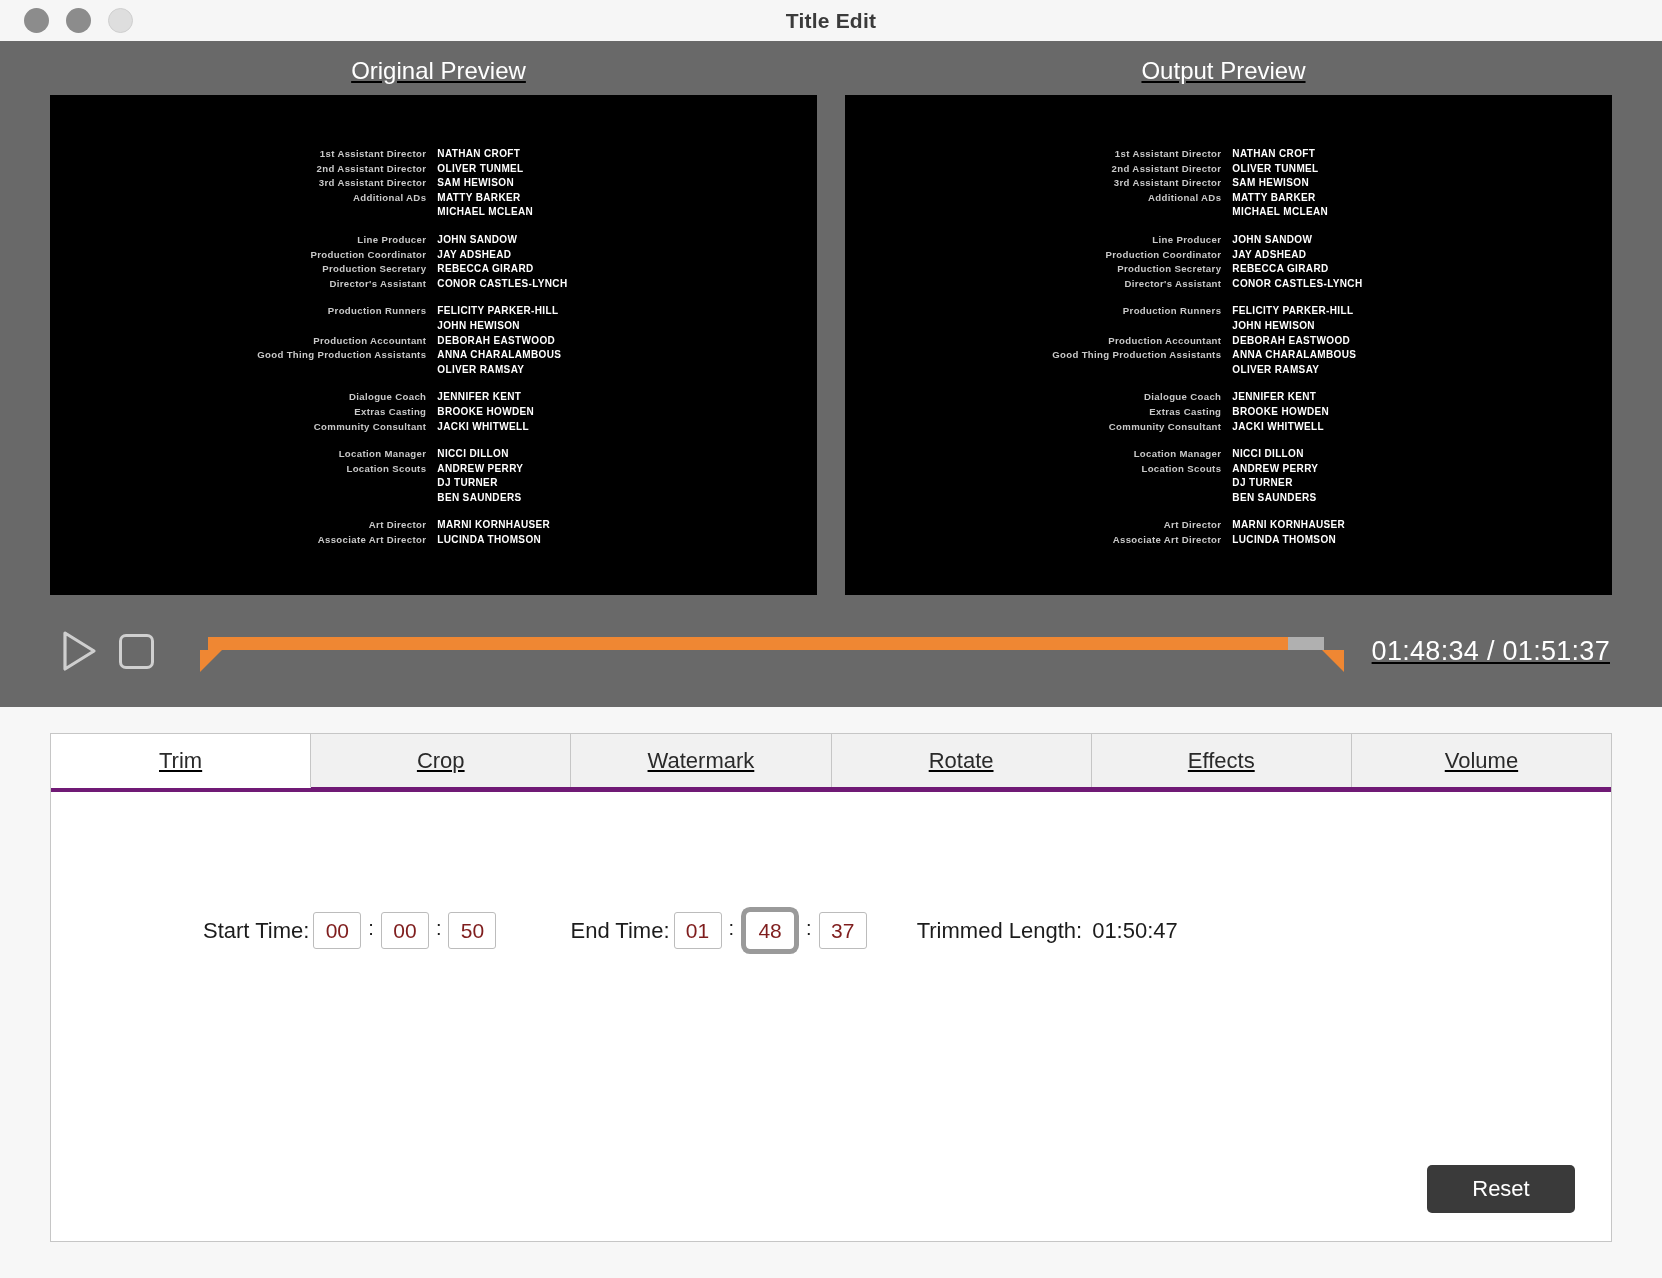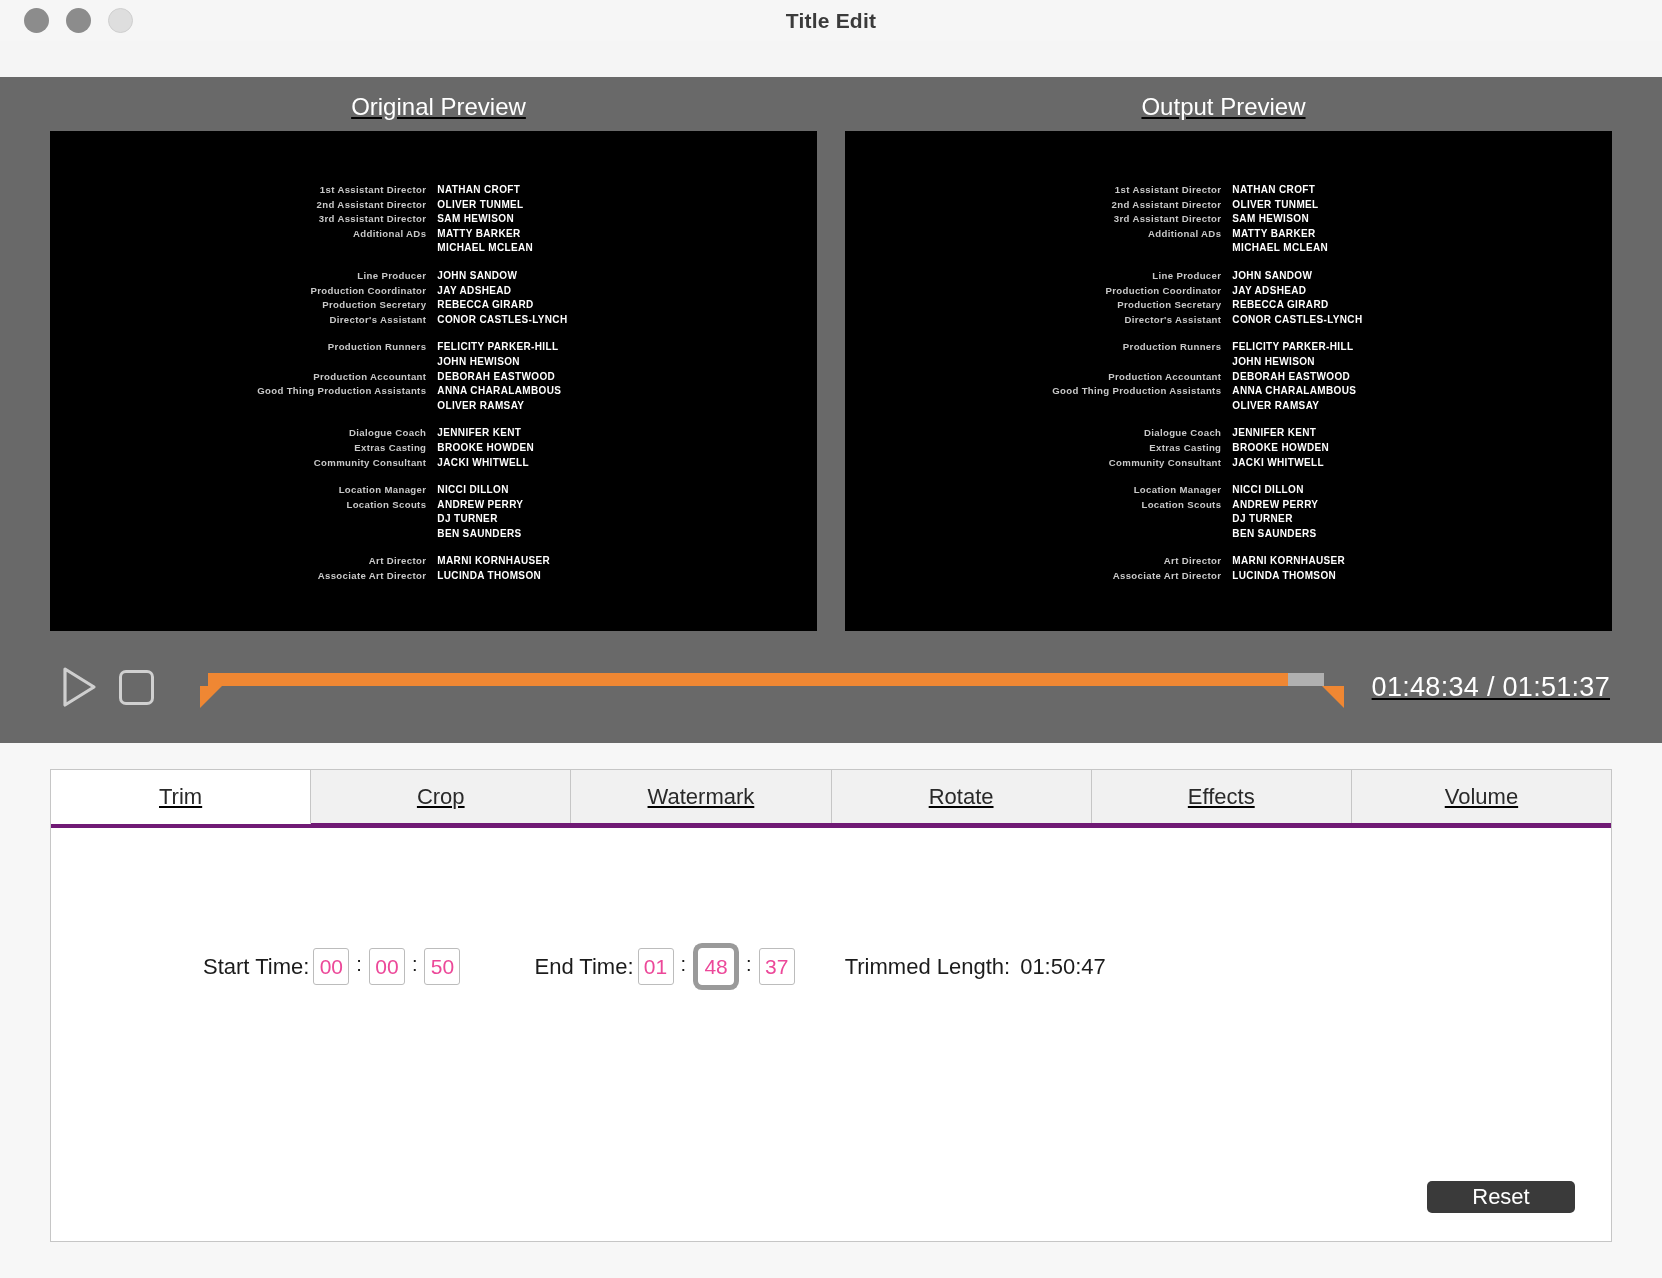--- a/index.html
+++ b/index.html
@@ -36,21 +36,20 @@
     position: absolute; left: 0; right: 0; text-align: center;
     font-size: 21px; font-weight: bold; color: #3b3b3b;
     letter-spacing: .2px;
   }
   
   .preview-panel {
     background: #696969;
     flex: 0 0 666px;
     display: flex; flex-direction: column;
     padding: 0 50px;
-    margin-top: 36px;
   }
   .preview-headers {
     display: flex; height: 48px; align-items: center;
     margin-top: 6px;
   }
   .ph { flex: 1; text-align: center; color: #ffffff; font-size: 24px; }
   .ph.left { padding-right: 8px; }
   .previews {
     display: flex; gap: 28px; height: 500px;
   }
@@ -176,41 +175,41 @@
   }
   .trim-row {
     display: flex; align-items: center;
     position: absolute;
     left: 152px;
     top: 120px;
     font-size: 22px; color: #1c1c1c;
   }
   .lbl { font-size: 22px; color: #1c1c1c; white-space: nowrap; }
   .num-field {
-    width: 36px; height: 37px;
+    width: 48px; height: 37px;
     border: 1px solid #bcbcbc;
     border-radius: 3px;
     background: #ffffff;
     display: flex; align-items: center; justify-content: center;
-    font-size: 21px; color: #ec4899;
+    font-size: 21px; color: #7f1d1d;
     margin: 0 4px;
   }
   .num-field.focused {
     box-shadow: 0 0 0 5px #9a9a9a;
     border-color: #ffffff;
     border-radius: 4px;
     margin: 0 9px;
   }
   .colon { font-size: 20px; color: #1c1c1c; padding: 0 3px 4px 3px; }
   .gap-lg { width: 70px; }
   .gap-md { width: 46px; }
   .reset-btn {
     position: absolute;
     right: 36px; bottom: 28px;
-    width: 148px; height: 32px;
+    width: 148px; height: 48px;
     background: #3a3a3a;
     color: #ffffff;
     border: none; border-radius: 5px;
     font-size: 22px;
     font-family: "Liberation Sans", sans-serif;
     cursor: pointer;
     display: flex; align-items: center; justify-content: center; margin-left: 7px;
   }
 </style>
 </head>

